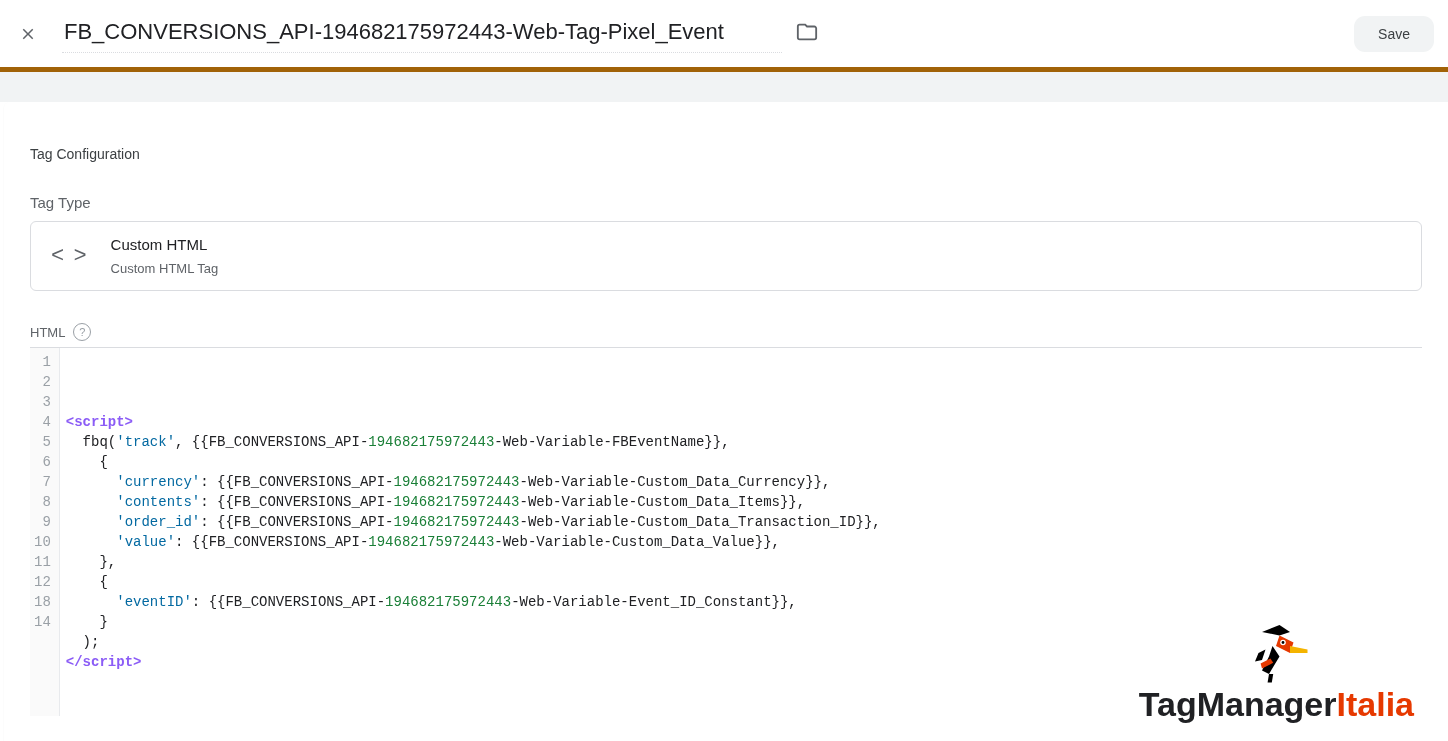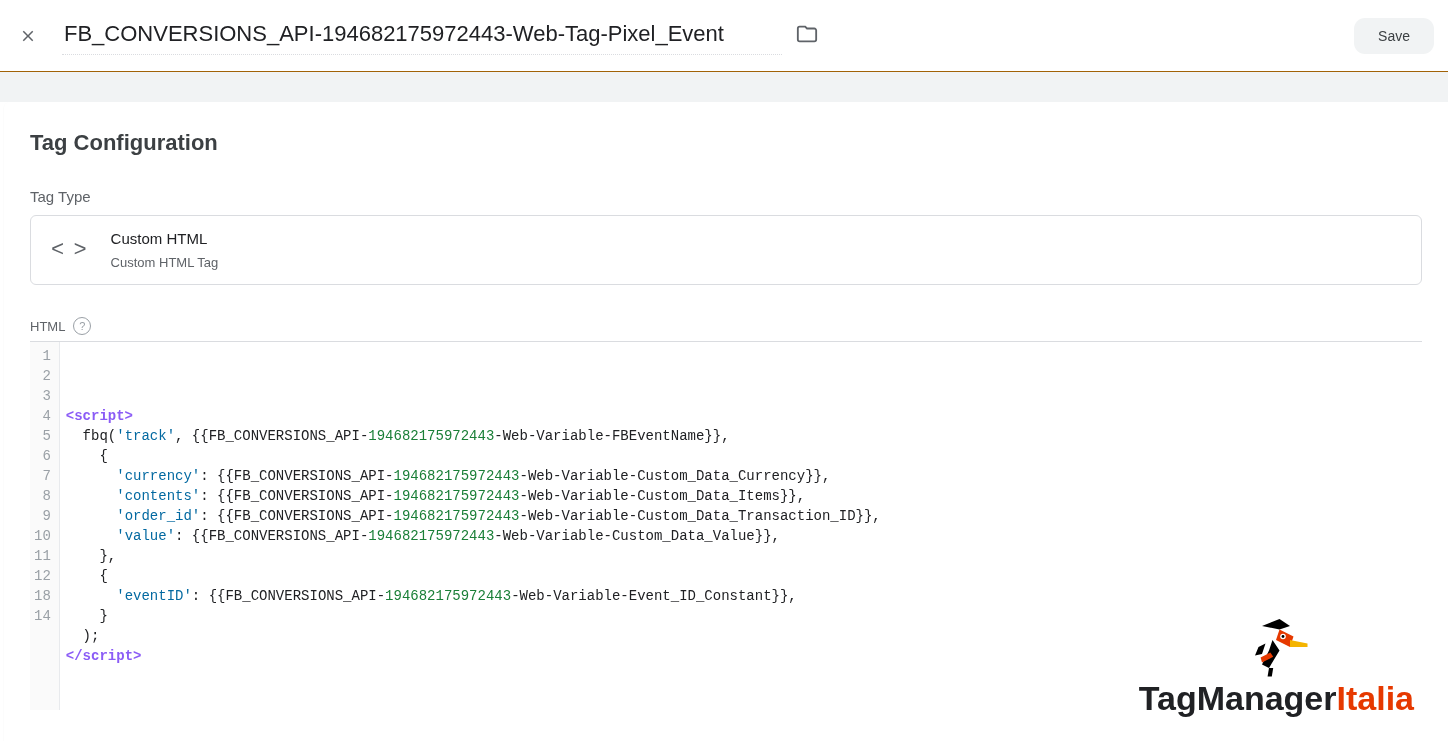--- a/index.html
+++ b/index.html
@@ -3,21 +3,21 @@
 <meta charset="utf-8">
 <style>
   * { box-sizing: border-box; }
   html, body { margin: 0; padding: 0; font-family: "Google Sans", "Helvetica Neue", Arial, sans-serif; background: #fff; color: #202124; width: 1448px; }
   
   .top-bar {
     height: 72px;
     display: flex;
     align-items: center;
     padding: 16px 14px;
-    border-bottom: 1px solid #a16207;
+    border-bottom: 5px solid #a16207;
   }
   .close-btn {
     width: 28px; height: 28px;
     display:flex;align-items:center;justify-content:center;
     cursor:pointer;
     margin-right: 20px;
     color:#5f6368;
   }
   .close-btn svg { width:18px;height:18px; }
   .tag-title-wrap { flex:1; display:flex; align-items:center; }
@@ -49,24 +49,24 @@
   .gray-band { background:#f1f3f4; height:30px; }
 
   .panel {
     margin-left: 4px;
     background:#fff;
     border-top-left-radius: 6px;
     box-shadow: 0 1px 2px rgba(0,0,0,0.05);
     padding: 24px 26px 40px 26px;
   }
   .panel-heading {
-    font-size: 22px;
-    font-weight: 700;
+    font-size: 14px;
+    font-weight: 400;
     color:#3c4043;
-    margin: 4px 0 32px 0;
+    margin: 20px 0 32px 0;
   }
   .tag-type-label {
     font-size: 15px;
     color:#5f6368;
     margin-bottom: 10px;
   }
   .type-box {
     border:1px solid #dadce0;
     border-radius: 6px;
     padding: 14px 20px;

